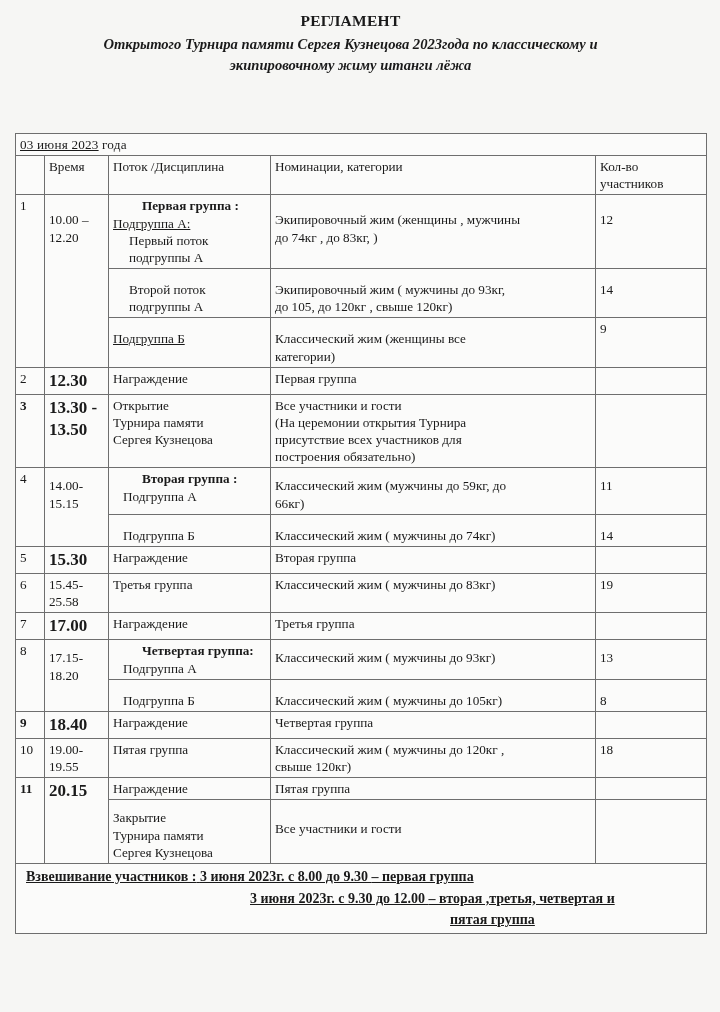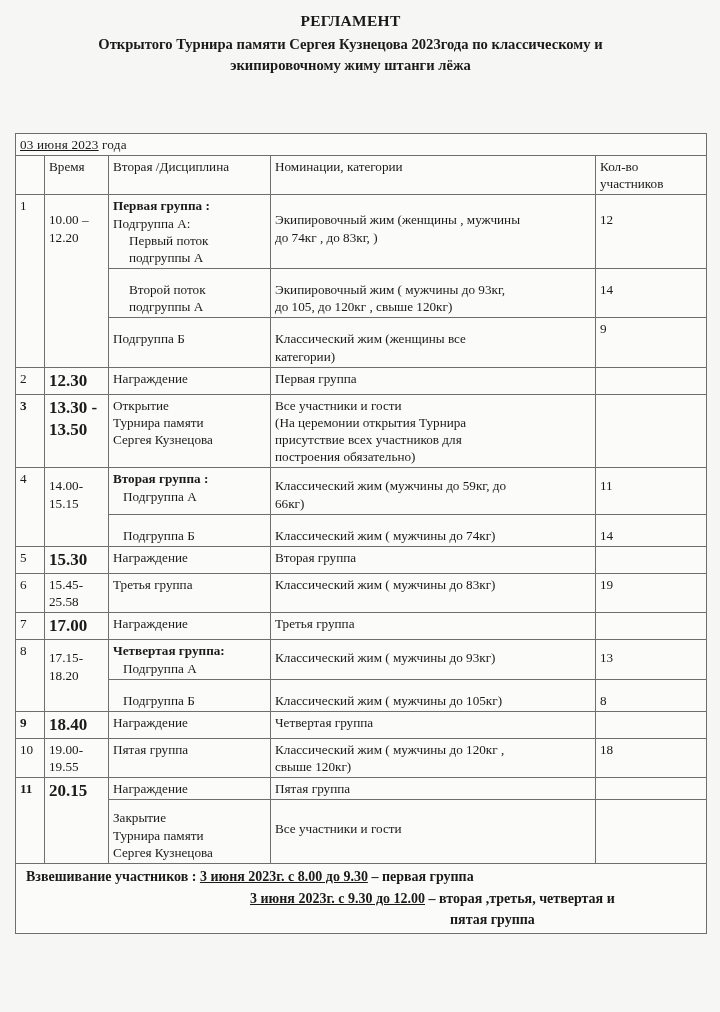--- a/index.html
+++ b/index.html
@@ -35,20 +35,21 @@
     font-size: 15.5px;
     letter-spacing: 0.3px;
     line-height: 1.35;
     margin: 3px 0 2px 0;
   }
   .doc-subtitle {
     font-weight: bold;
     font-size: 14.6px;
     line-height: 1.45;
     margin: 0;
+    font-style: italic;
   }
   .doc-city {
     font-weight: bold;
     font-size: 14.6px;
     line-height: 1.4;
     margin: 1px 0 0 0;
   }
 
   
   .table-wrap {
@@ -105,37 +106,38 @@
   }
   .num-cell.bold { font-weight: bold; }
 
   .time-cell { font-size: 13.2px; padding-left: 6px; margin-left: 8px; }
   .time-cell.bold { font-weight: bold; font-size: 17px; }
 
   .flow-cell { padding-left: 7px; }
   .nom-cell  { padding-left: 7px; }
   .count-cell{ padding-left: 9px; font-size: 13.4px; }
 
-  .b   { font-weight: bold; }
-  .u   { }
+  .b   { font-weight: bold; margin-left: 29px; }
+  .u   { text-decoration: underline; }
   .ind { padding-left: 16px; display: block; }
   .spacer-md { display:block; height: 18px; }
   .spacer-sm { display:block; height: 10px; }
   .push-top  { display:block; height: 14px; }
   .push-top-sm { display:block; height: 7px; }
 
   
   .count-bottom { vertical-align: bottom; padding-bottom: 4px; }
 
   
   .footer-cell {
     border: 1px solid #6e6e6e;
     border-top: 1px solid #6e6e6e;
     padding: 12px 10px 8px 10px;
     background: #fbfbfa;
+    text-decoration: underline;
   }
   .foot-line {
     font-size: 14px;
     font-weight: bold;
     line-height: 1.55;
     white-space: nowrap;
   }
   .foot-line.l1 { text-align: left; padding-left: 6px; }
   .foot-line.l2 { text-align: left; padding-left: 230px; }
   .foot-line.l3 { text-align: left; padding-left: 430px; }
@@ -163,21 +165,21 @@
       </colgroup>
       <tbody>
 
         <tr class="date-row">
           <td colspan="5"><span class="date-u">03  июня   2023</span><span> года</span></td>
         </tr>
 
         <tr class="hdr-row">
           <td></td>
           <td>Время</td>
-          <td>Вторая /Дисциплина</td>
+          <td>Поток /Дисциплина</td>
           <td>Номинации, категории</td>
           <td>
             <span>Кол-во</span><br>
             <span>участников</span>
           </td>
         </tr>
 
         <tr>
           <td class="num-cell" rowspan="3">1</td>
           <td class="time-cell" rowspan="3">

